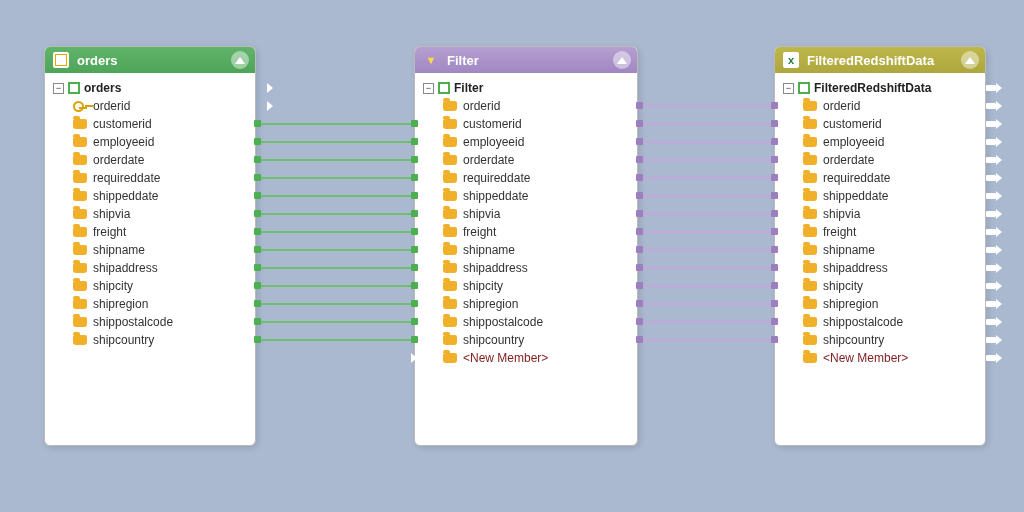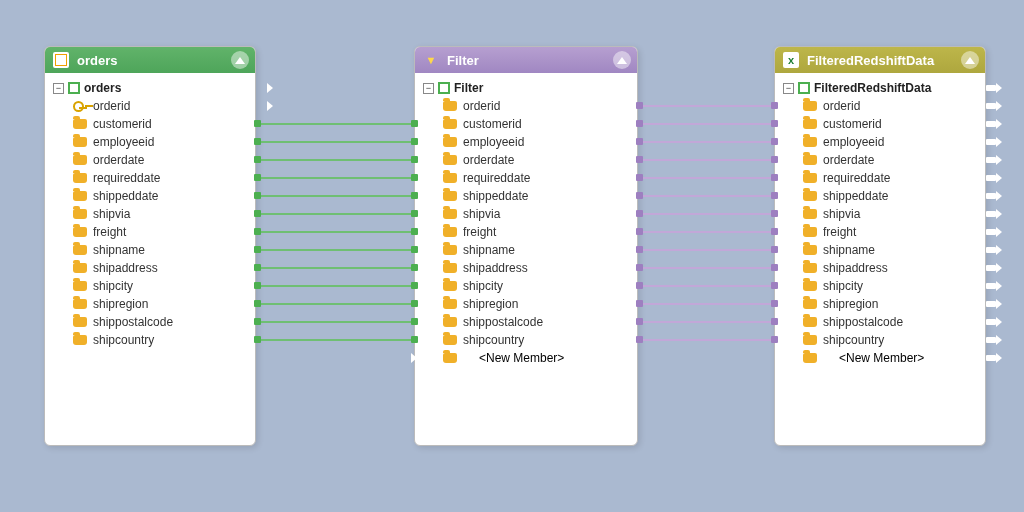--- a/index.html
+++ b/index.html
@@ -122,22 +122,21 @@
     position:absolute;
     width:8px;height:2px;
     background:#d9a300;
     left:6px;top:8px;
     box-shadow: 6px -2px 0 0 #d9a300;
   }
   .field-label {
     color: #333;
   }
   .new-member {
-    color: #000000;
-    margin-left: 16px;
+    color: #7f1d1d;
   }
   
   .link {
     position: absolute;
     height: 2px;
     border-radius: 1px;
   }
   .link::before, .link::after {
     content:"";
     position:absolute;

